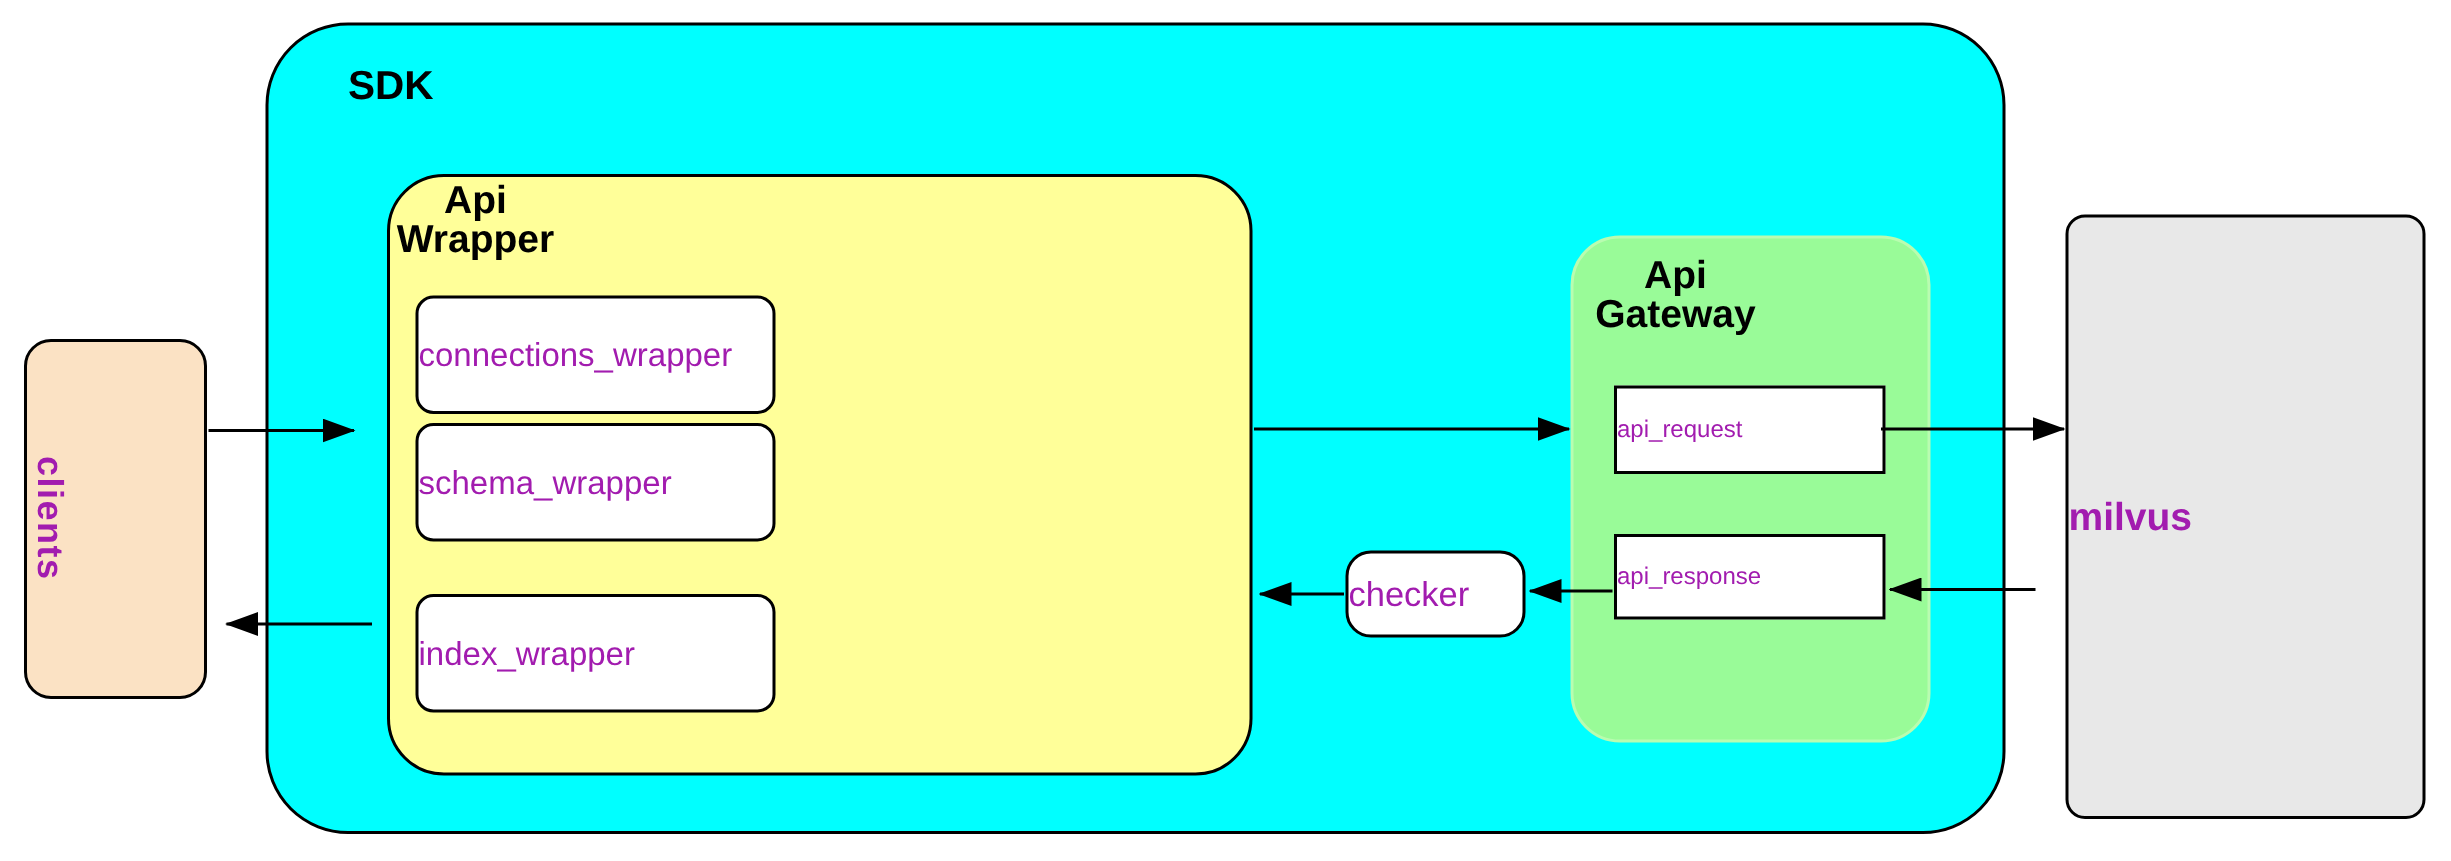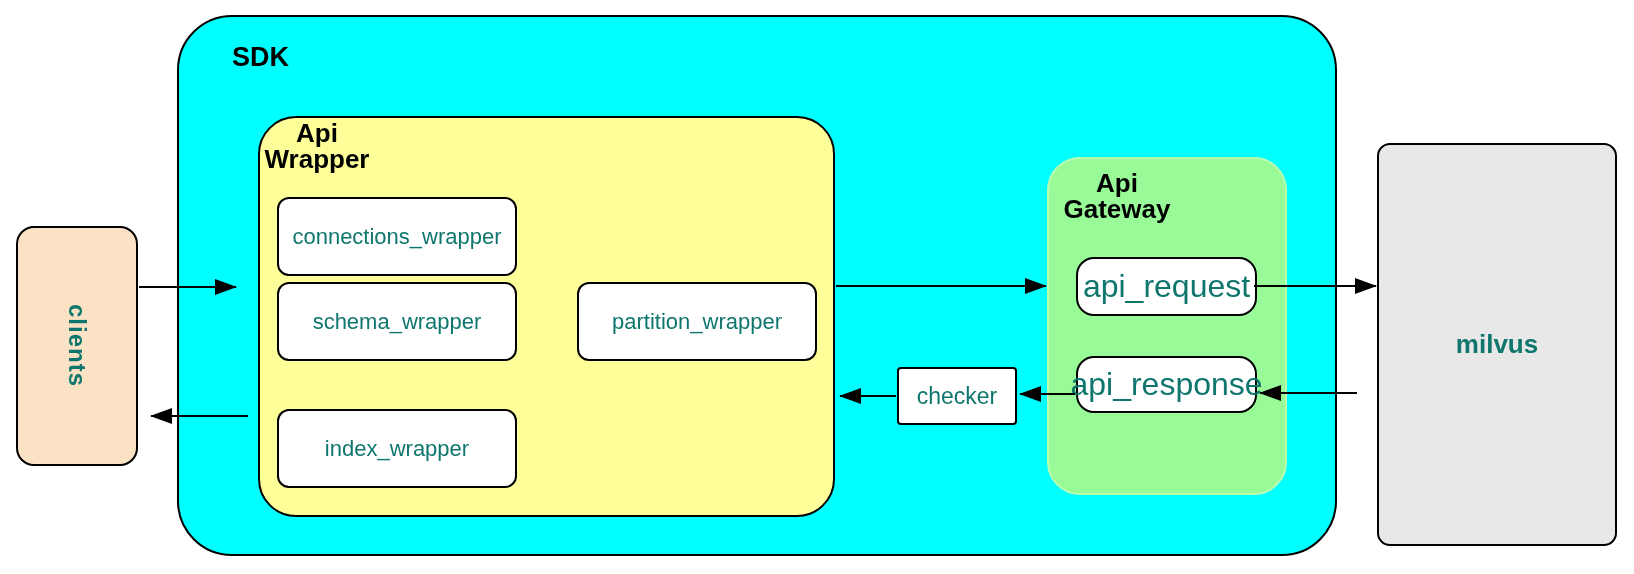--- a/index.html
+++ b/index.html
@@ -14,22 +14,22 @@
     height: 574px;
     background: #ffffff;
     overflow: hidden;
   }
   .node {
     position: absolute;
     box-sizing: border-box;
     border: 2px solid #000000;
     display: flex;
     align-items: center;
-    justify-content: center;
-    color: #0f766e;
+    justify-content: flex-start;
+    color: #a21caf;
   }
   
   .clients-box {
     left: 16px; top: 226px; width: 122px; height: 240px;
     background: var(--clients_fill, #FBE2C4);
     border-radius: 18px;
   }
   .clients-box .vlabel {
     writing-mode: vertical-rl;
     font-weight: bold;
@@ -83,30 +83,30 @@
   }
   
   .leaf {
     background: #ffffff;
     border-radius: 12px;
     font-size: 22px;
   }
   .wb { width: 240px; height: 79px; }
   .wb.r1 { top: 197px; }
   .wb.r2 { top: 282px; }
-  .wb.r3 { top: 396px; margin-top: 13px; }
+  .wb.r3 { top: 396px; }
   .wb.c1 { left: 277px; }
   .wb.c2 { left: 577px; }
-  .gw-leaf { left: 1076px; width: 181px; height: 59px; border-radius: 18px; font-size: 32px; }
+  .gw-leaf { left: 1076px; width: 181px; height: 59px; border-radius: 0; font-size: 16px; }
   .gw-leaf.req { top: 257px; }
   .gw-leaf.resp { top: 356px; height: 57px; }
   .checker-box {
     left: 897px; top: 367px; width: 120px; height: 58px;
     background: #ffffff;
-    border-radius: 4px;
+    border-radius: 17px;
     font-size: 23px;
   }
   .arrows {
     position: absolute;
     left: 0; top: 0;
     width: 1634px;
     height: 574px;
     pointer-events: none;
   }
   .arrows line {
@@ -126,23 +126,20 @@
   <div class="wrapper-label">
     <span style="display:block">Api</span>
     <span style="display:block">Wrapper</span>
   </div>
 
   <div class="node leaf wb r1 c1">
     <span>connections_wrapper</span>
   </div>
   <div class="node leaf wb r2 c1">
     <span>schema_wrapper</span>
-  </div>
-  <div class="node leaf wb r2 c2">
-    <span>partition_wrapper</span>
   </div>
   <div class="node leaf wb r3 c1">
     <span>index_wrapper</span>
   </div>
 
   <div class="node checker-box">
     <span>checker</span>
   </div>
 
   <div class="node gateway-box"></div>

